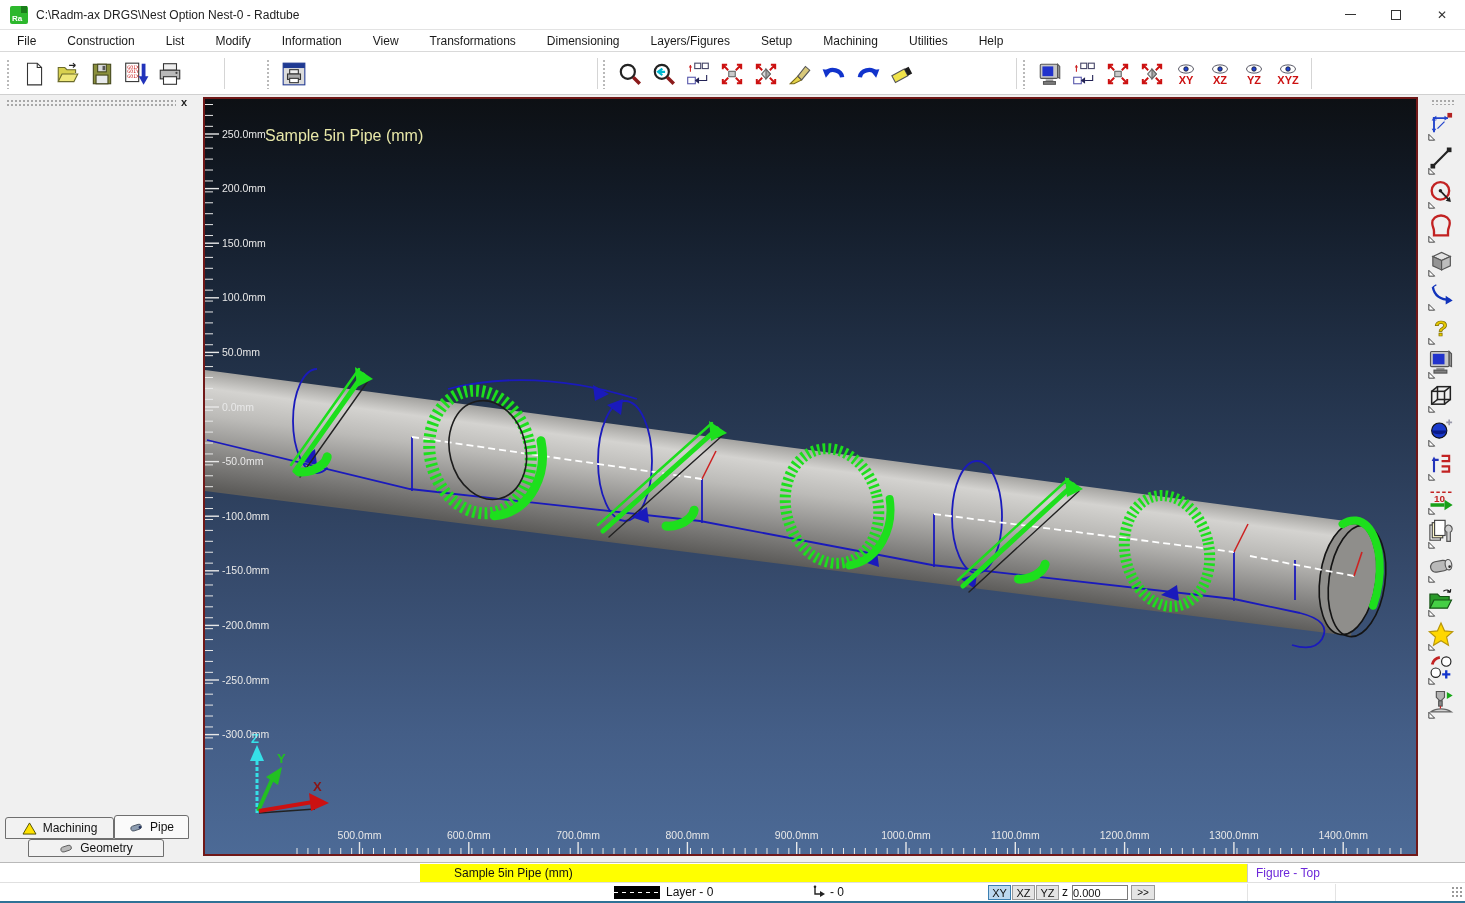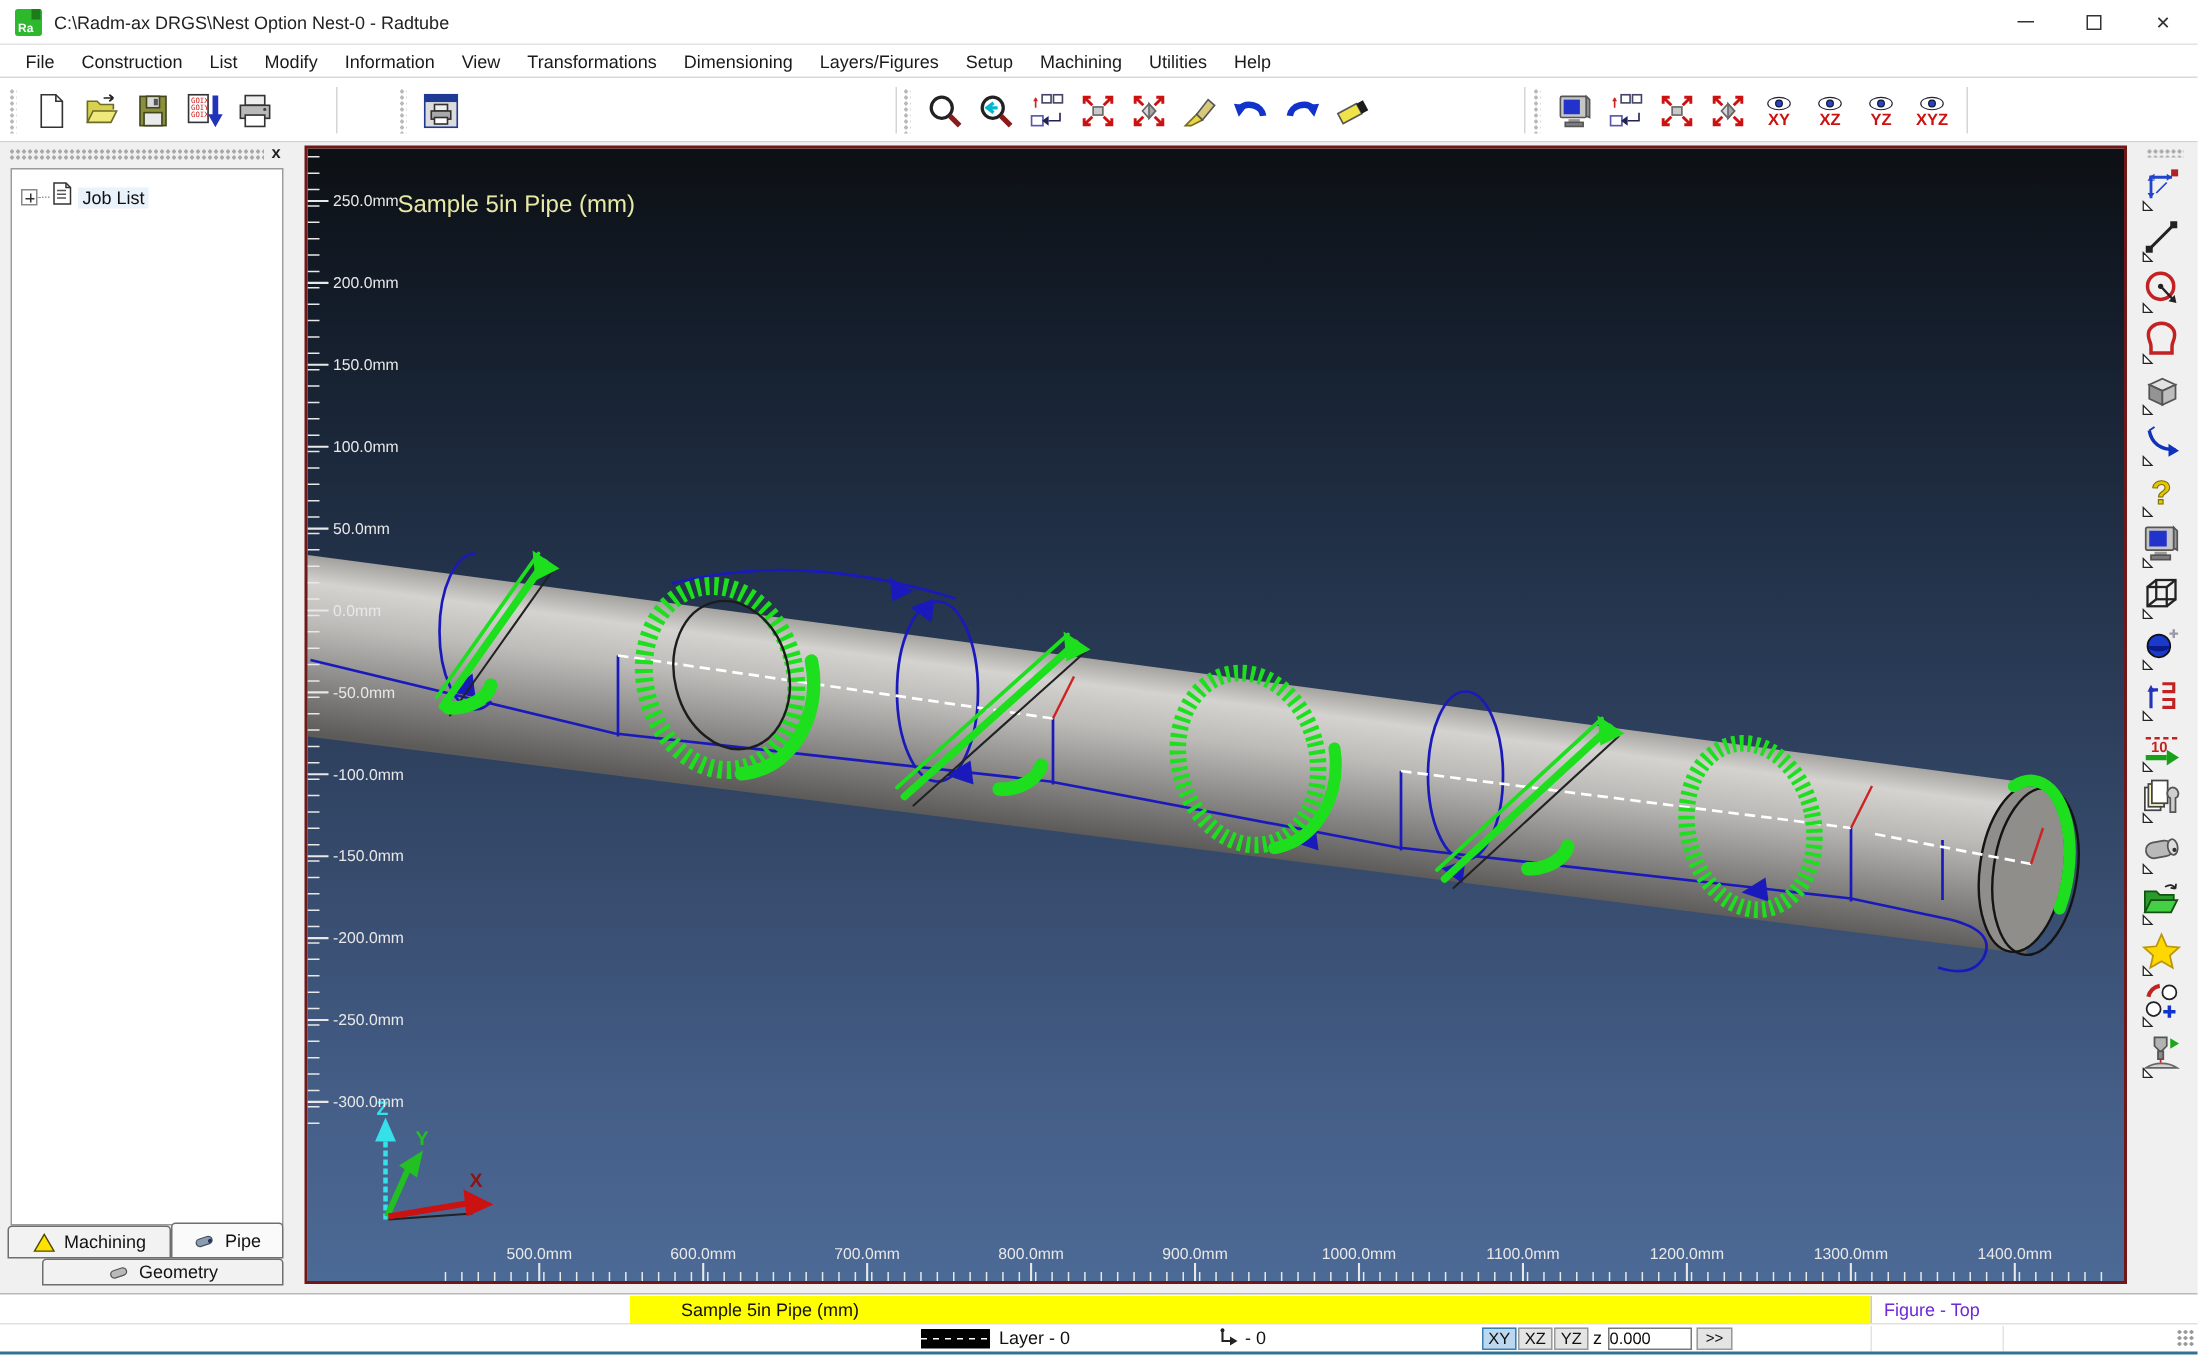--- a/index.html
+++ b/index.html
@@ -6,21 +6,21 @@
   html,body { width:1465px; height:903px; overflow:hidden; font-family:"Liberation Sans", sans-serif; background:#ffffff; }
   .titlebar { position:absolute; left:0; top:0; width:1465px; height:30px; background:#ffffff; border-bottom:1px solid #e3e3e3; display:flex; align-items:center; }
   .appicon { width:18px; height:18px; margin:0 8px 0 10px; background:#2db82d; border-radius:2px; position:relative; color:#fff; font-size:8px; font-weight:bold; }
   .appicon span { position:absolute; left:2px; bottom:1px; }
   .appicon i { position:absolute; right:1px; top:0; width:6px; height:7px; background:#1a7d1a; }
   .wtitle { font-size:12px; color:#222; }
   .wctrls { margin-left:auto; display:flex; height:30px; }
   .wbtn { width:46px; height:30px; display:flex; align-items:center; justify-content:center; color:#333; font-size:12px; }
   .glyph-min { width:11px; height:1px; background:#333; display:block; }
   .glyph-max { width:10px; height:10px; border:1px solid #333; display:block; }
-  .menubar { position:absolute; left:0; top:30px; width:1465px; height:22px; background:#ffffff; display:flex; align-items:center; padding-left:8px; border-bottom:1px solid #d9d9d9; }
+  .menubar { position:absolute; left:0; top:30px; width:1465px; height:22px; background:#ffffff; display:flex; align-items:center; padding-left:8px; border-bottom:1px solid #d9d9d9;gap:13px; }
   .menu-item { font-size:12px; color:#1a1a1a; padding:3px 9px; cursor:default; }
   .toolbar-row { position:absolute; left:0; top:52px; width:1465px; height:43px; background:#ffffff; border-bottom:1px solid #d0d0d0; }
   .tgroup { position:absolute; top:3px; height:37px; display:flex; align-items:center; }
   .grip { width:5px; height:30px; margin-right:6px; background-image:radial-gradient(#b9b9b9 45%, transparent 46%); background-size:4px 4px; }
   .tsep { position:absolute; top:6px; width:1px; height:31px; background:#d5d5d5; }
   .tbtn { width:34px; height:33px; border:none; background:transparent; display:flex; flex-direction:column; align-items:center; justify-content:center; padding:0; }
   .tbtn svg { width:26px; height:26px; }
   .tbtn .plane-label { color:#cc1111; font-weight:bold; font-size:11px; line-height:10px; font-family:"Liberation Sans",sans-serif; }
   .tbtn.plane svg { width:18px; height:12px; }
   .main { position:absolute; left:0; top:95px; width:1465px; height:767px; background:#f0f0f0; }
@@ -357,51 +357,37 @@
       </span>
     </div>
   <div class="tsep" style="left:1311px"></div>
 </div>
 
 <div class="main">
 
   <div class="sidebar">
     <div class="side-grip"></div>
     <div class="side-close">x</div>
-    <div class="treebox">
-      <div class="treenode">
-        <span class="expander"></span>
-        <span class="tree-dots"></span>
-        <span class="doc-ic">
-          <svg width="14" height="16" viewBox="0 0 14 16">
-              <path d="M2 1h8l3 3v11H2z" fill="#fff" stroke="#333"></path>
-              <path d="M10 1v3h3" fill="none" stroke="#333"></path>
-              <path d="M4 6h6M4 8.5h6M4 11h6" stroke="#555"></path>
-            </svg>
-        </span>
-        <span class="tree-label">Job List</span>
-      </div>
-    </div>
     <div class="tabs">
       <div class="tab" style="left:5px;top:2px;width:109px;height:22px;">
         <svg viewBox="0 0 16 14">
             <polygon points="8,1 15,13 1,13" fill="#ffe200" stroke="#4a4a00"></polygon>
           </svg>
         <span>Machining</span>
       </div>
       <div class="tab" style="left:114px;top:0;width:75px;height:24px;background:#fafafa;">
         <svg viewBox="0 0 18 12">
             <g transform="rotate(-18 9 6)">
               <rect x="2" y="3" width="13" height="6" rx="3" fill="#8d9db1" stroke="#44505e"></rect>
               <circle cx="13" cy="7" r="1.6" fill="#23315e"></circle>
             </g>
           </svg>
         <span>Pipe</span>
       </div>
-      <div class="tab" style="left:28px;top:24px;width:161px;height:18px;">
+      <div class="tab" style="left:28px;top:24px;width:136px;height:18px;">
         <svg viewBox="0 0 18 12">
             <g transform="rotate(-18 9 6)">
               <rect x="2" y="3" width="13" height="6" rx="3" fill="#b9b9b9" stroke="#555"></rect>
             </g>
           </svg>
         <span>Geometry</span>
       </div>
     </div>
   </div>
 

